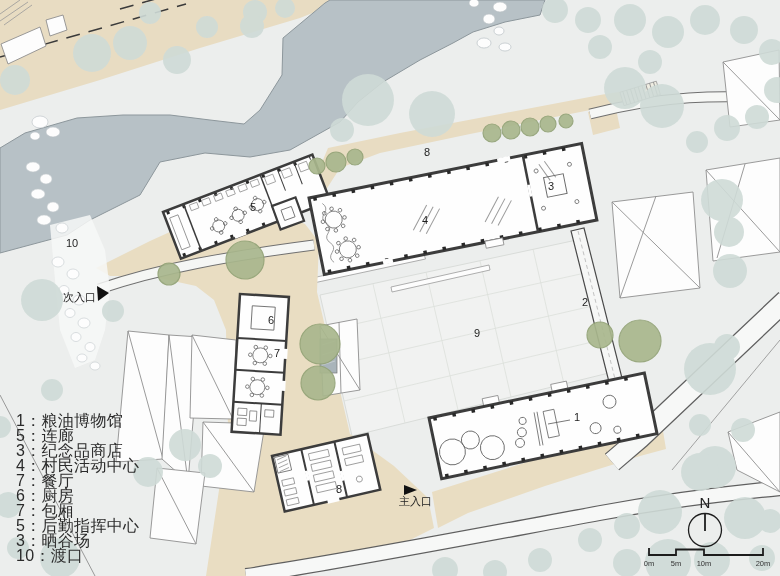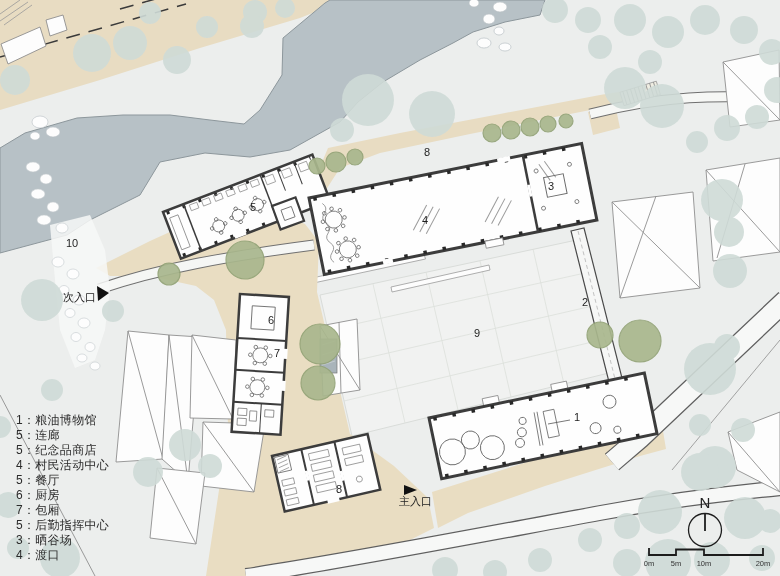--- a/index.html
+++ b/index.html
@@ -1,19 +1,19 @@
 <!DOCTYPE html>
 <html><head>
 <meta charset="utf-8">
 <style>
   html,body{margin:0;padding:0;background:#cfd4d2;}
   .stage{position:relative;width:780px;height:576px;overflow:hidden;background:#eceeed;
          font-family:"Liberation Sans","DejaVu Sans",sans-serif;}
   .stage svg{position:absolute;left:0;top:0;}
-  .legend{position:absolute;left:16px;top:413px;color:#2b2b2b;font-size:12px;line-height:15px;
+  .legend{position:absolute;left:16px;top:413px;color:#2b2b2b;font-size:16px;line-height:15px;
           letter-spacing:0.3px;white-space:nowrap;}
   .legend-item{height:15px;}
   svg text{font-family:"Liberation Sans","DejaVu Sans",sans-serif;fill:#1f1f1f;}
   svg text.num{font-size:11px;text-anchor:middle;}
   svg text.ent{font-size:11px;}
   svg text.scale-t{font-size:7.5px;text-anchor:middle;fill:#333;}
 </style>
 </head>
 <body>
 
@@ -453,22 +453,22 @@
     <text class="scale-t" x="649" y="566">0m</text>
     <text class="scale-t" x="676" y="566">5m</text>
     <text class="scale-t" x="704" y="566">10m</text>
     <text class="scale-t" x="763" y="566">20m</text>
   </g>
 </svg>
 
   <div class="legend">
     <div class="legend-item">1：粮油博物馆</div>
     <div class="legend-item">5：连廊</div>
-    <div class="legend-item">5：纪念品商店</div>
+    <div class="legend-item">3：纪念品商店</div>
     <div class="legend-item">4：村民活动中心</div>
-    <div class="legend-item">5：餐厅</div>
+    <div class="legend-item">7：餐厅</div>
     <div class="legend-item">6：厨房</div>
     <div class="legend-item">7：包厢</div>
     <div class="legend-item">5：后勤指挥中心</div>
     <div class="legend-item">3：晒谷场</div>
-    <div class="legend-item">4：渡口</div>
+    <div class="legend-item">10：渡口</div>
   </div>
 </div>
 
 </body></html>

